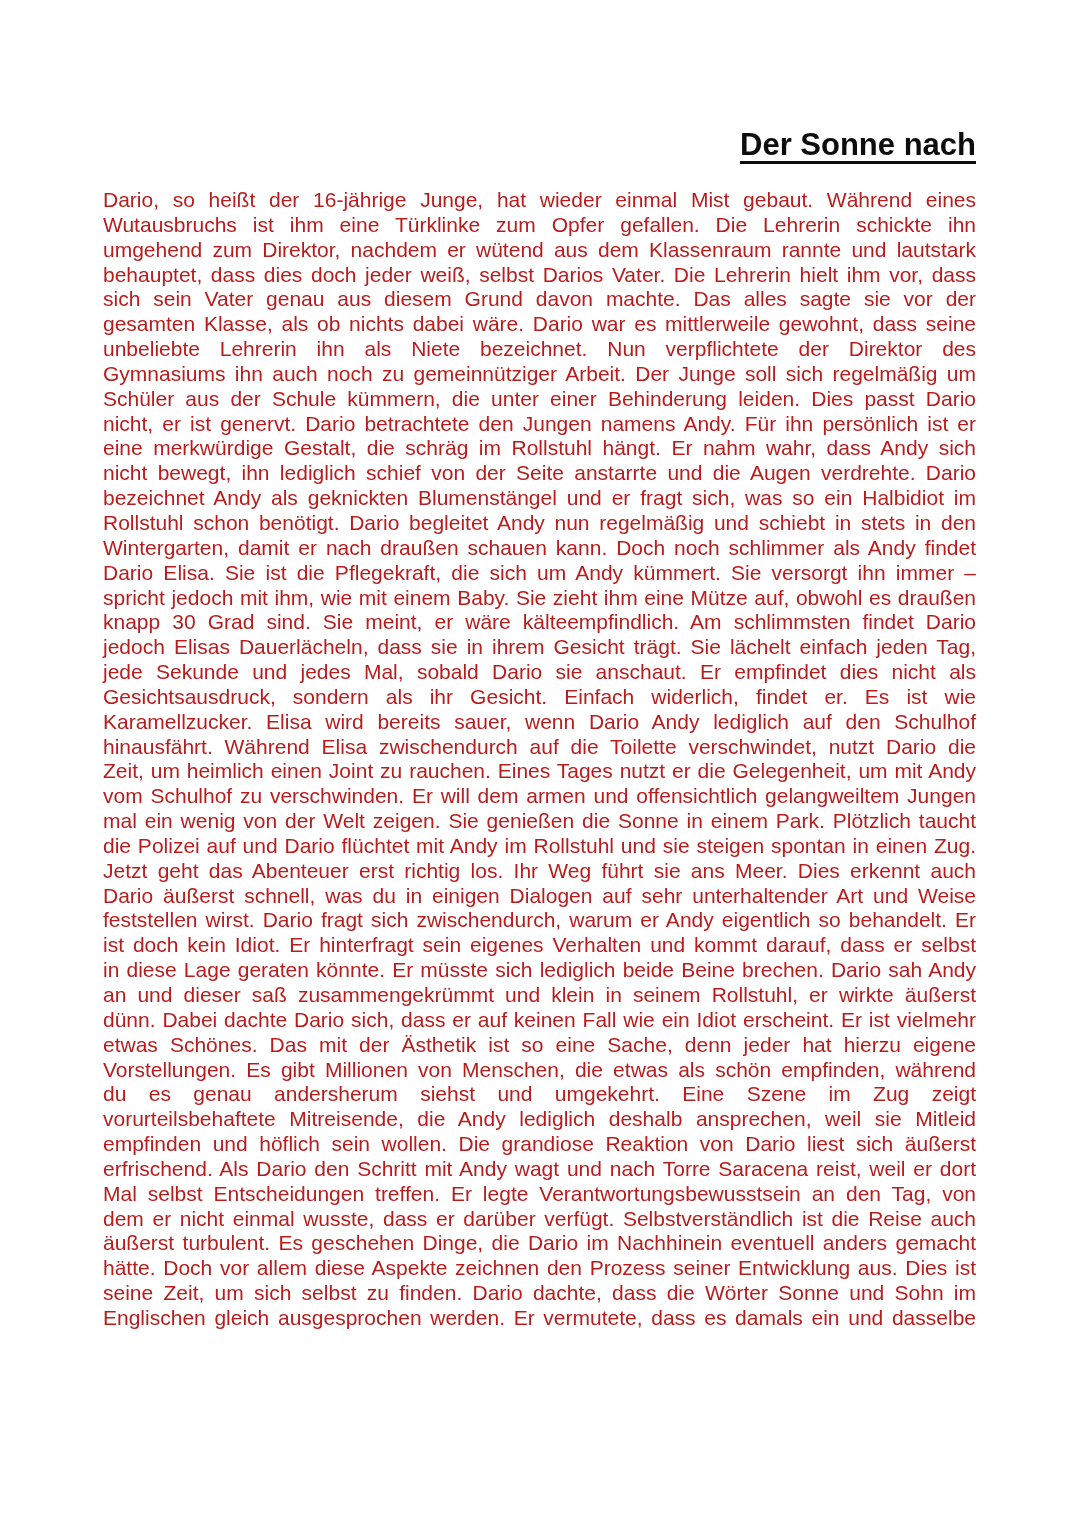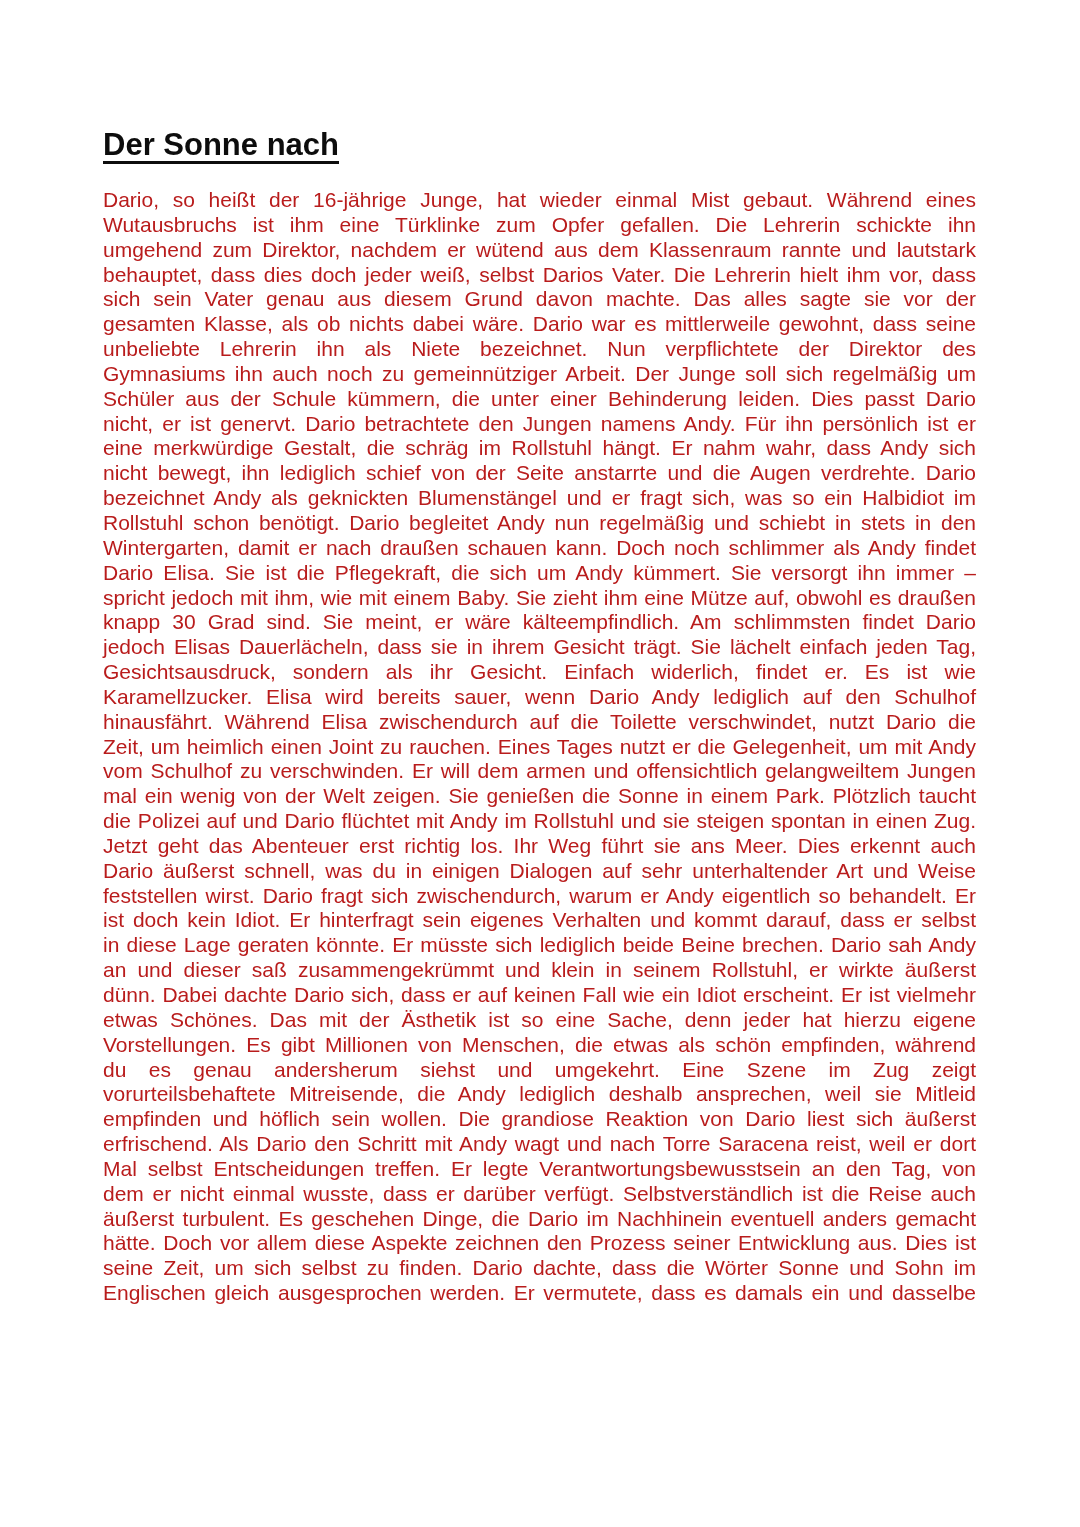--- a/index.html
+++ b/index.html
@@ -14,21 +14,21 @@
     height: 1527px;
     background: #ffffff;
     font-family: "Liberation Sans", sans-serif;
     overflow: hidden;
   }
   .doc-title {
     position: absolute;
     top: 127px;
     left: 103px;
     width: 873px;
-    text-align: left;
+    text-align: right;
     font-size: 31px;
     line-height: 36px;
     font-weight: bold;
     color: #0d0d0d;
     margin: 0;
   }
   .doc-title .title-text {
     text-decoration: underline;
     text-decoration-thickness: 3px;
     text-underline-offset: 6px;
@@ -69,20 +69,21 @@
       <div class="text-line">nicht, er ist genervt. Dario betrachtete den Jungen namens Andy. Für ihn persönlich ist er</div>
       <div class="text-line">eine merkwürdige Gestalt, die schräg im Rollstuhl hängt. Er nahm wahr, dass Andy sich</div>
       <div class="text-line">nicht bewegt, ihn lediglich schief von der Seite anstarrte und die Augen verdrehte. Dario</div>
       <div class="text-line">bezeichnet Andy als geknickten Blumenstängel und er fragt sich, was so ein Halbidiot im</div>
       <div class="text-line">Rollstuhl schon benötigt. Dario begleitet Andy nun regelmäßig und schiebt in stets in den</div>
       <div class="text-line">Wintergarten, damit er nach draußen schauen kann. Doch noch schlimmer als Andy findet</div>
       <div class="text-line">Dario Elisa. Sie ist die Pflegekraft, die sich um Andy kümmert. Sie versorgt ihn immer –</div>
       <div class="text-line">spricht jedoch mit ihm, wie mit einem Baby. Sie zieht ihm eine Mütze auf, obwohl es draußen</div>
       <div class="text-line">knapp 30 Grad sind. Sie meint, er wäre kälteempfindlich. Am schlimmsten findet Dario</div>
       <div class="text-line">jedoch Elisas Dauerlächeln, dass sie in ihrem Gesicht trägt. Sie lächelt einfach jeden Tag,</div>
+      <div class="text-line">jede Sekunde und jedes Mal, sobald Dario sie anschaut. Er empfindet dies nicht als</div>
       <div class="text-line">Gesichtsausdruck, sondern als ihr Gesicht. Einfach widerlich, findet er. Es ist wie</div>
       <div class="text-line">Karamellzucker. Elisa wird bereits sauer, wenn Dario Andy lediglich auf den Schulhof</div>
       <div class="text-line">hinausfährt. Während Elisa zwischendurch auf die Toilette verschwindet, nutzt Dario die</div>
       <div class="text-line">Zeit, um heimlich einen Joint zu rauchen. Eines Tages nutzt er die Gelegenheit, um mit Andy</div>
       <div class="text-line">vom Schulhof zu verschwinden. Er will dem armen und offensichtlich gelangweiltem Jungen</div>
       <div class="text-line">mal ein wenig von der Welt zeigen. Sie genießen die Sonne in einem Park. Plötzlich taucht</div>
       <div class="text-line">die Polizei auf und Dario flüchtet mit Andy im Rollstuhl und sie steigen spontan in einen Zug.</div>
       <div class="text-line">Jetzt geht das Abenteuer erst richtig los. Ihr Weg führt sie ans Meer. Dies erkennt auch</div>
       <div class="text-line">Dario äußerst schnell, was du in einigen Dialogen auf sehr unterhaltender Art und Weise</div>
       <div class="text-line">feststellen wirst. Dario fragt sich zwischendurch, warum er Andy eigentlich so behandelt. Er</div>

